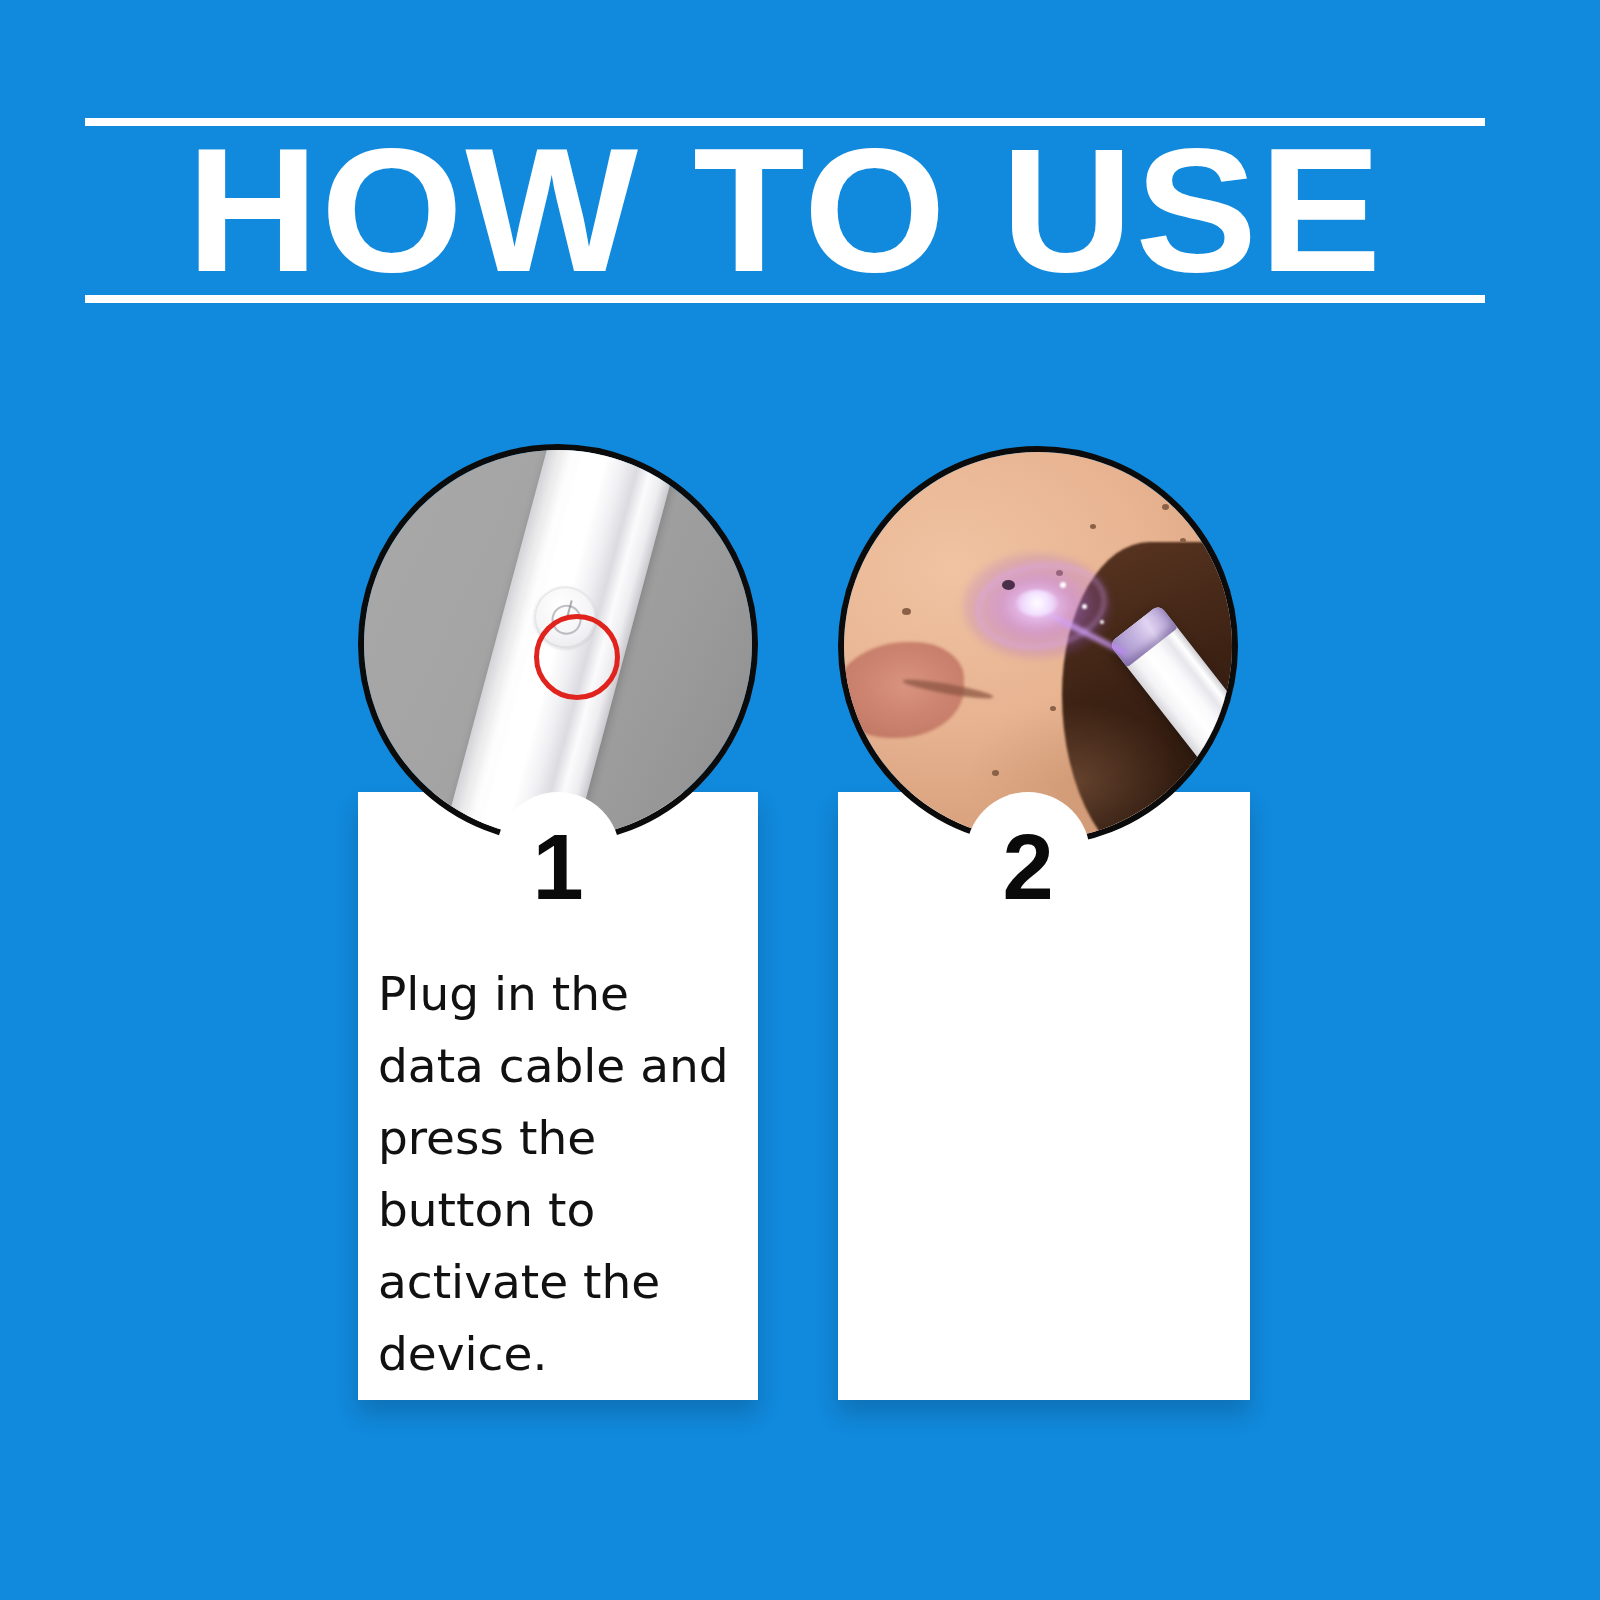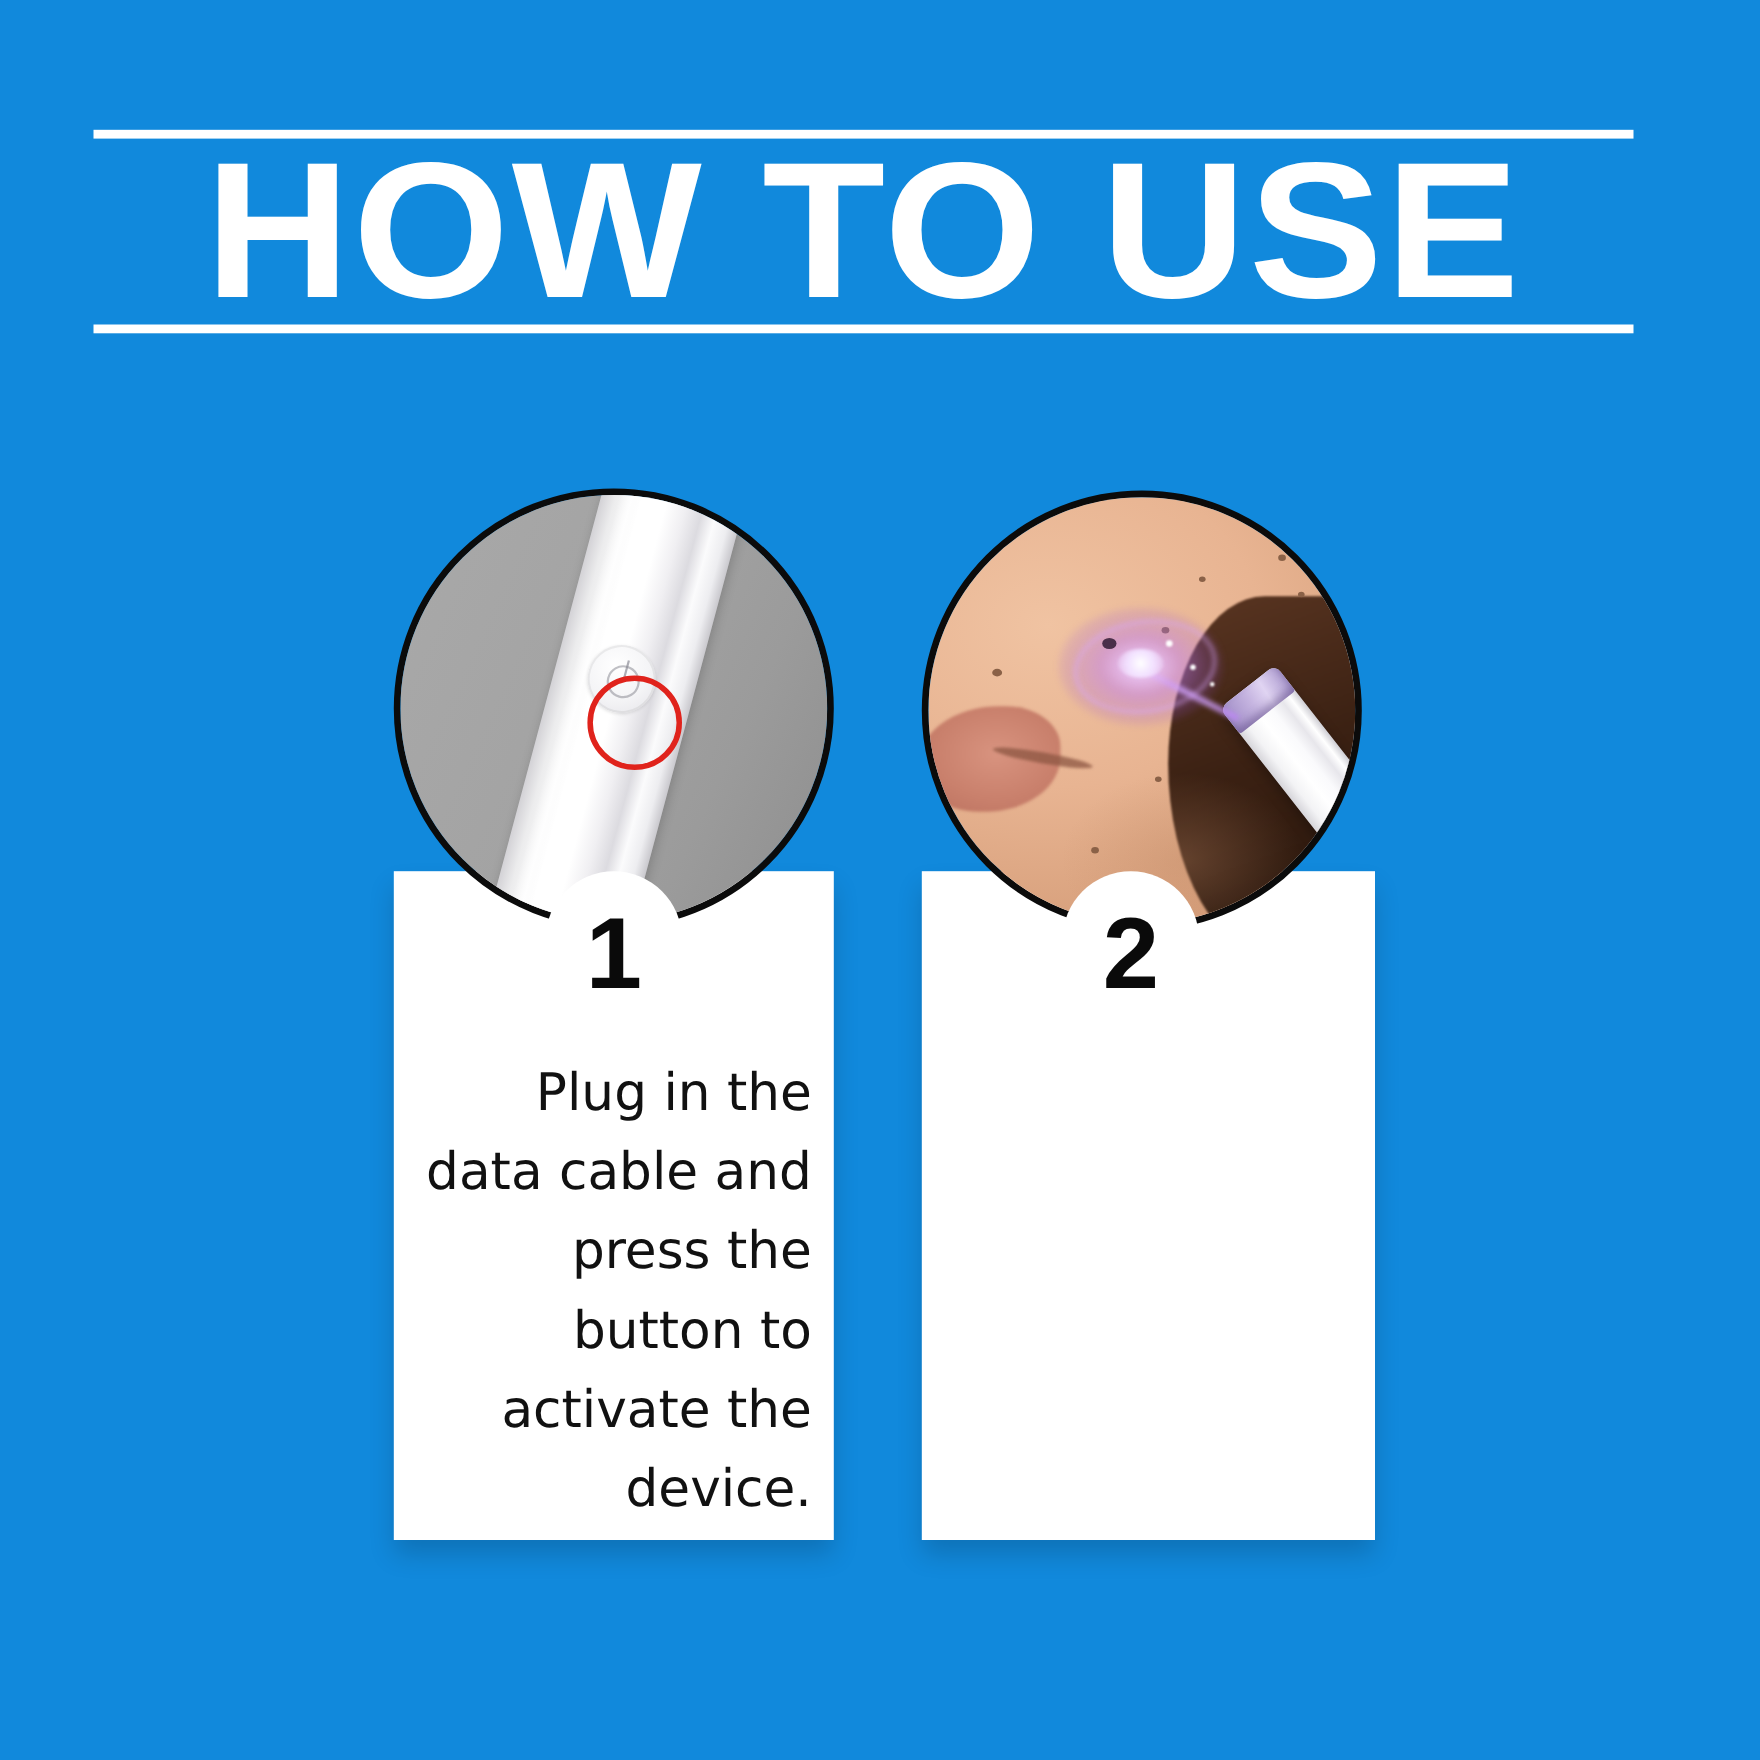--- a/index.html
+++ b/index.html
@@ -104,21 +104,21 @@
     font-size: 92px;
     line-height: 150px;
     color: #0a0a0a;
   }
   .step1 .num-bump { left: 496px; top: 792px; }
   .step2 .num-bump { left: 966px; top: 792px; }
 
   
   .caption {
     position: absolute;
-    text-align: right;
+    text-align: left;
     color: #111111;
     font-family: "DejaVu Sans", sans-serif;
     font-size: 47px;
     line-height: 72px;
     font-weight: 400;
   }
   .step1 .caption { left: 378px; top: 958px; width: 360px; }
   .step2 .caption { left: 852px; top: 958px; width: 384px; }
 
   

